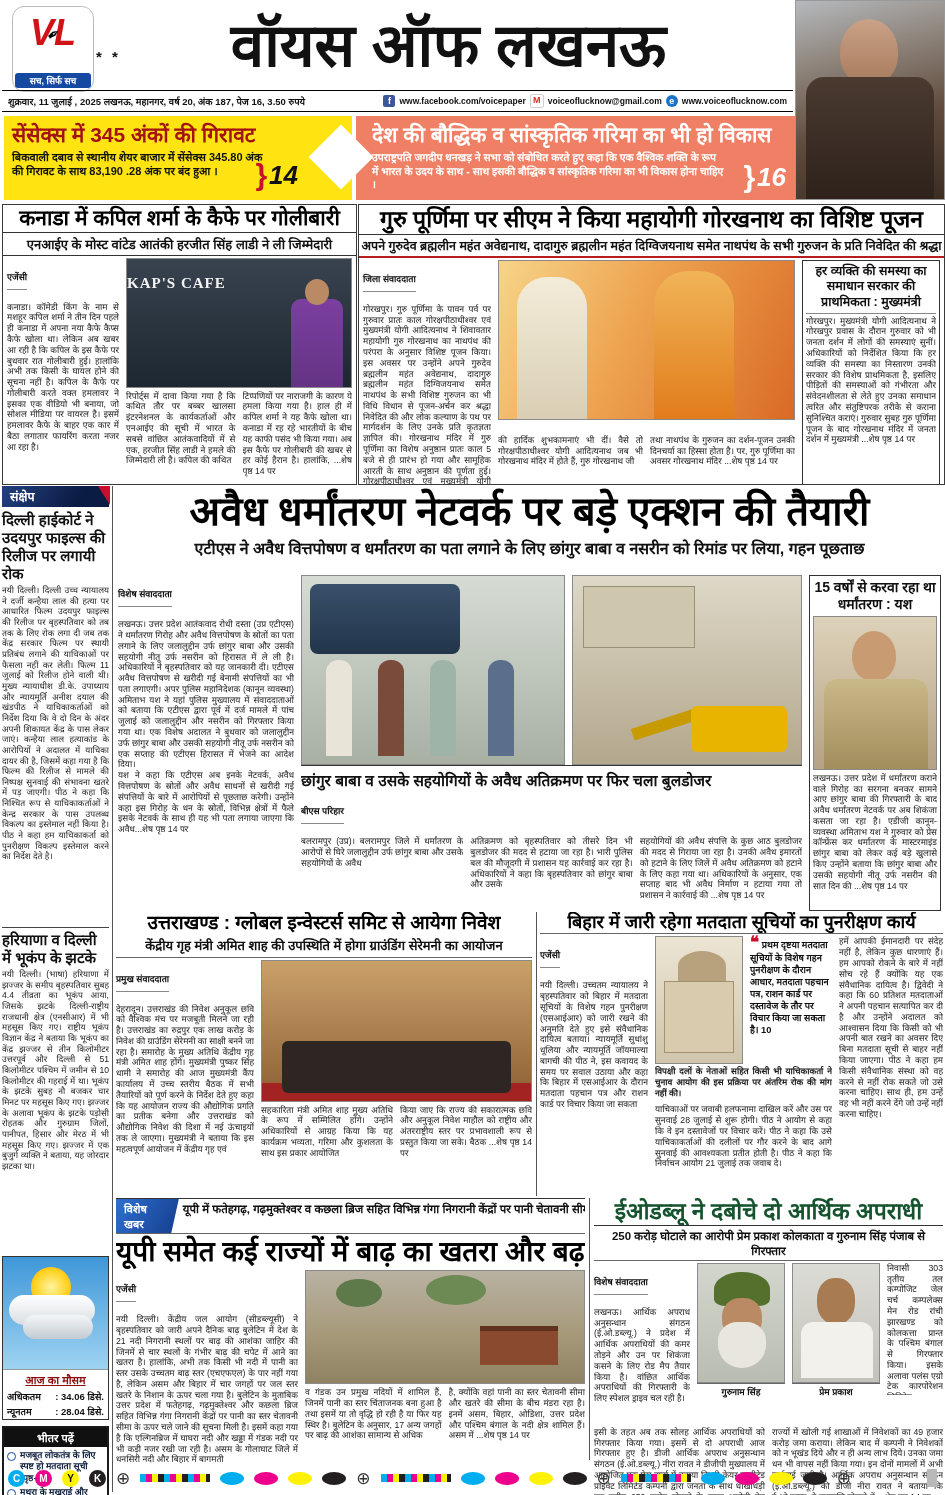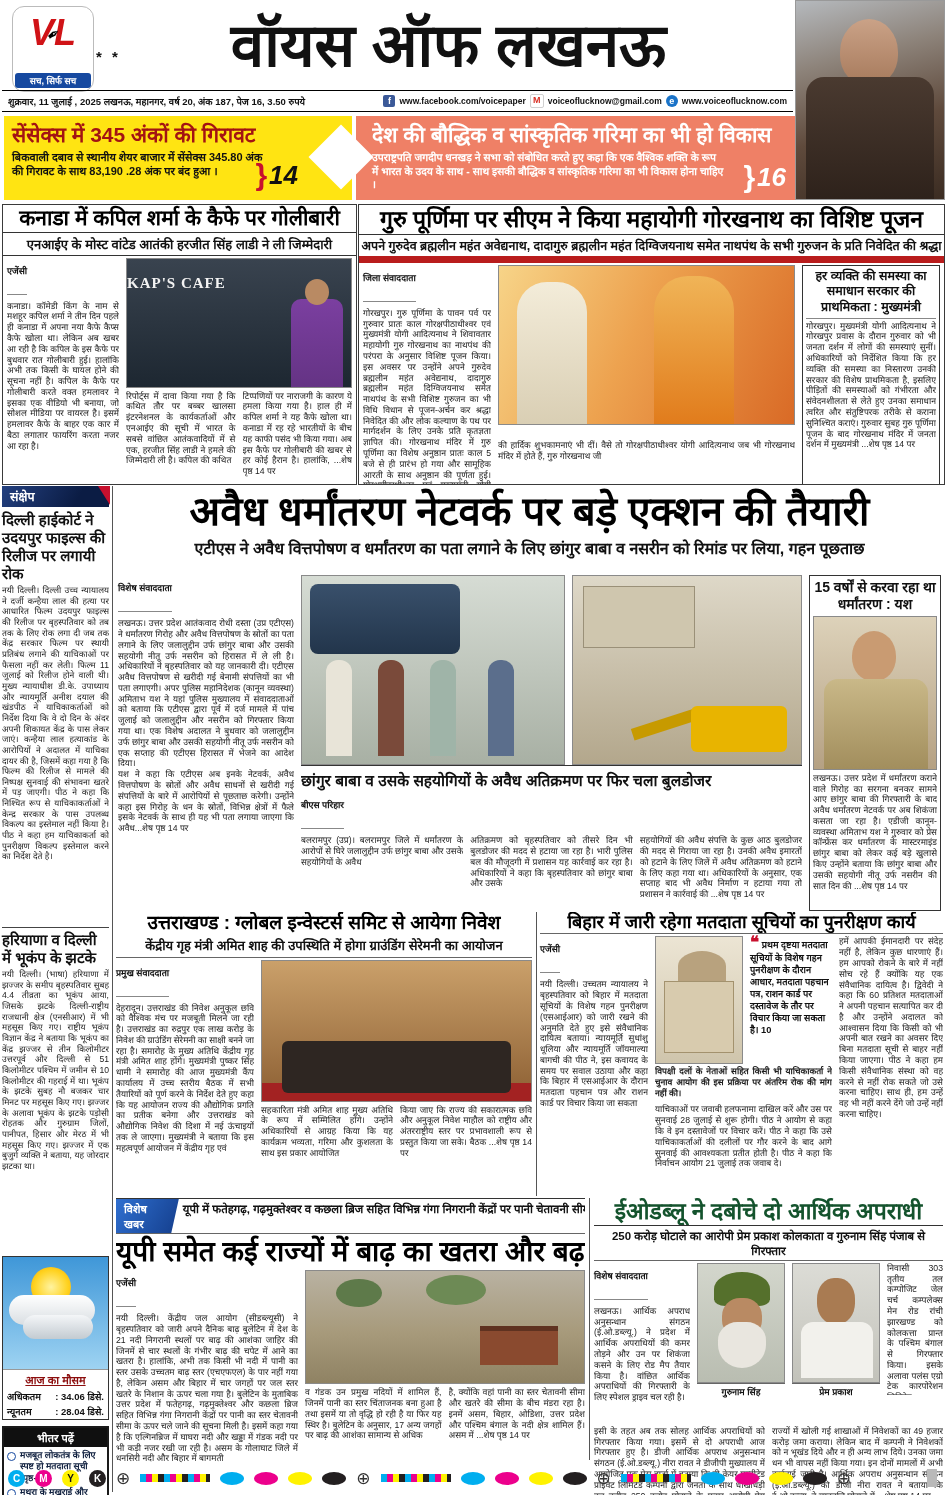--- a/index.html
+++ b/index.html
@@ -1,21 +1,21 @@
 <!DOCTYPE html>
 <html><head>
 <meta charset="utf-8">
 <style>
   html,body{margin:0;padding:0;background:#e8e8e8;}
   #page{position:relative;width:945px;height:1495px;background:#fff;margin:0 auto;
         font-family:"Liberation Sans",sans-serif;color:#111;overflow:hidden;}
   .abs{position:absolute;}
   .hl{font-weight:bold;color:#000;text-align:center;line-height:1.08;white-space:nowrap;overflow:hidden;}
   .sub{font-weight:bold;text-align:center;overflow:hidden;}
-  .byline{font-weight:bold;font-size:9px;border-bottom:1px solid #888;display:inline-block;padding-bottom:17px;margin:6px 0;}
+  .byline{font-weight:bold;font-size:9px;border-bottom:1px solid #888;display:inline-block;padding-bottom:6px;margin:12px 0;}
   .bodytxt{font-size:8.7px;line-height:1.24;text-align:justify;color:#1c1c1c;overflow:hidden;}
   .cols{display:flex;gap:7px;}
   .col{flex:1;min-width:0;}
   .rule-t{border-top:1px solid #444;}
   .storybox{border:1.5px solid #3a3a3a;background:#fff;overflow:hidden;}
   .photo{position:relative;border:1px solid #8a8a8a;overflow:hidden;}
   .caption{font-size:9px;font-weight:bold;text-align:center;border-top:1px solid #666;padding:1px 0;}
   
   #logo{left:12px;top:6px;width:80px;height:84px;border:1px solid #bbb;border-radius:12px;
         background:#fff;text-align:center;}
@@ -56,21 +56,21 @@
   #teaser-vp .tb{font-size:10.5px;font-weight:600;width:352px;line-height:1.3;margin-top:3px;}
   #teaser-vp .pgwrap{position:absolute;right:12px;bottom:8px;display:flex;align-items:center;gap:2px;}
   #teaser-vp .arrow{position:absolute;left:-9px;top:28px;width:0;height:0;border-top:9px solid transparent;
         border-bottom:9px solid transparent;border-right:10px solid #ef8066;}
   
   #kapil{left:2px;top:204px;width:353px;height:279px;}
   #kapil .hl{font-size:21px;padding:2px 0;border-bottom:1.5px solid #333;}
   #kapil .sub{font-size:13px;padding:2px 0;border-bottom:1px solid #333;}
   #guru{left:358px;top:204px;width:585px;height:279px;}
   #guru .hl{font-size:23px;padding:2px 0;border-bottom:1.5px solid #333;}
-  #guru .sub{font-size:12.5px;padding:2px 0;border-bottom:7px solid #b91c1c;}
+  #guru .sub{font-size:12.5px;padding:2px 0;border-bottom:2px solid #b91c1c;}
   #cmbox{border:1.5px solid #333;padding:3px;box-sizing:border-box;}
   #cmbox .bh{font-size:12.5px;font-weight:bold;text-align:center;line-height:1.25;border-bottom:1px solid #888;padding-bottom:2px;}
   .ph-kapil{background:linear-gradient(#39434f,#1d2731);}
   .ph-kapil .sign{position:absolute;left:0;right:70px;top:16px;color:#f2f2f2;font-weight:bold;
         font-family:"Liberation Serif",serif;font-size:15px;text-align:left;letter-spacing:1px;}
   .ph-kapil .suit{position:absolute;right:8px;top:40px;width:52px;height:120px;border-radius:10px 10px 0 0;
         background:linear-gradient(#7b3fa0,#5c2f7a);}
   .ph-kapil .face{position:absolute;right:22px;top:20px;width:24px;height:26px;border-radius:50%;background:#b98a63;}
   .ph-guru{background:linear-gradient(115deg,#f7d488 0%,#eda24f 45%,#d96a26 100%);}
   .ph-guru .fig1{position:absolute;left:18px;top:16px;width:70px;height:150px;border-radius:30px 30px 0 0;
@@ -243,20 +243,21 @@
         <span class="byline">जिला संवाददाता</span>
         <div class="bodytxt" style="height:206px;">गोरखपुर। गुरु पूर्णिमा के पावन पर्व पर गुरुवार प्रातः काल गोरक्षपीठाधीश्वर एवं मुख्यमंत्री योगी आदित्यनाथ ने शिवावतार महायोगी गुरु गोरखनाथ का नाथपंथ की परंपरा के अनुसार विशिष्ट पूजन किया। इस अवसर पर उन्होंने अपने गुरुदेव ब्रह्मलीन महंत अवेद्यनाथ, दादागुरु ब्रह्मलीन महंत दिग्विजयनाथ समेत नाथपंथ के सभी विशिष्ट गुरुजन का भी विधि विधान से पूजन-अर्चन कर श्रद्धा निवेदित की और लोक कल्याण के पथ पर मार्गदर्शन के लिए उनके प्रति कृतज्ञता ज्ञापित की। गोरखनाथ मंदिर में गुरु पूर्णिमा का विशेष अनुष्ठान प्रातः काल 5 बजे से ही प्रारंभ हो गया और सामूहिक आरती के साथ अनुष्ठान की पूर्णता हुई। गोरक्षपीठाधीश्वर एवं मुख्यमंत्री योगी आदित्यनाथ ने सभी देशवासियों को गुरु पूर्णिमा</div>
       </div>
       <div class="col">
         <div class="photo ph-guru" style="height:158px;">
           <div class="fig1"></div>
           <div class="fig2"></div>
         </div>
         <div class="cols" style="margin-top:15px;">
           <div class="col bodytxt" style="height:66px;">की हार्दिक शुभकामनाएं भी दीं। वैसे तो गोरक्षपीठाधीश्वर योगी आदित्यनाथ जब भी गोरखनाथ मंदिर में होते हैं, गुरु गोरखनाथ जी</div>
+          <div class="col bodytxt" style="height:66px;">तथा नाथपंथ के गुरुजन का दर्शन-पूजन उनकी दिनचर्या का हिस्सा होता है। पर, गुरु पूर्णिमा का अवसर गोरखनाथ मंदिर  ...शेष पृष्ठ 14 पर</div>
         </div>
       </div>
       <div id="cmbox" style="width:138px;flex:none;height:228px;">
         <div class="bh">हर व्यक्ति की समस्या का समाधान सरकार की प्राथमिकता : मुख्यमंत्री</div>
         <div class="bodytxt" style="height:178px;margin-top:2px;">गोरखपुर। मुख्यमंत्री योगी आदित्यनाथ ने गोरखपुर प्रवास के दौरान गुरुवार को भी जनता दर्शन में लोगों की समस्याएं सुनीं। अधिकारियों को निर्देशित किया कि हर व्यक्ति की समस्या का निस्तारण उनकी सरकार की विशेष प्राथमिकता है, इसलिए पीड़ितों की समस्याओं को गंभीरता और संवेदनशीलता से लेते हुए उनका समाधान त्वरित और संतुष्टिपरक तरीके से कराना सुनिश्चित कराएं। गुरुवार सुबह गुरु पूर्णिमा पूजन के बाद गोरखनाथ मंदिर में जनता दर्शन में मुख्यमंत्री  ...शेष पृष्ठ 14 पर</div>
       </div>
     </div>
   </div>
 
   <div class="abs" id="sidebar">

